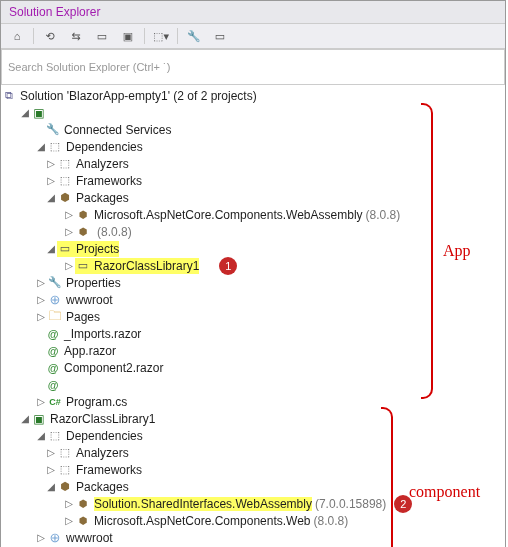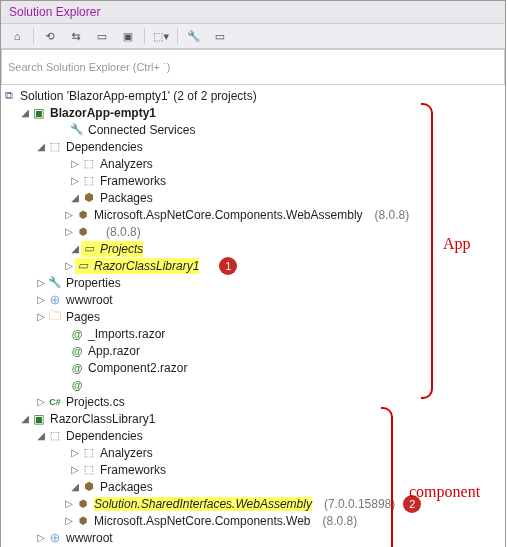--- a/index.html
+++ b/index.html
@@ -21,26 +21,26 @@
   .dep-icon::before { content: "⬚"; color: #555; }
   .pkg-icon::before { content: "⬢"; color: #8a6d3b; font-size: 10px; }
   .pkgs-icon::before { content: "⬢"; color: #8a6d3b; font-size: 11px; }
   .ref-icon::before { content: "▭"; color: #555; }
   .globe-icon::before { content: "⊕"; color: #7aa7d6; font-size: 13px; }
   .razor-icon { position: relative; }
   .razor-icon::before { content: "@"; color: #3d8f3d; font-weight: bold; font-size: 11px; }
   .cs-icon::before { content: "C#"; color: #2f8f2f; font-weight: bold; font-size: 9px; }
   .proj-ref-icon::before { content: "▭"; color: #555; }
   .bold { font-weight: bold; }
-  .version { color: #777; margin-left: 12px; }
-  .hl { background: #ffff66; font-style: italic; }
+  .version { color: #777; margin-left: 3px; }
+  .hl { background: #ffff66; }
   .annot { position: absolute; font-family: Georgia, serif; color: #d40000; font-size: 16px; pointer-events: none; }
   .bracket { position: absolute; border-right: 2px solid #d40000; border-top: 2px solid #d40000; border-bottom: 2px solid #d40000; border-radius: 0 10px 10px 0; width: 12px; }
   .callout { width: 18px; height: 18px; border-radius: 50%; background: #c62828; color: #fff; display: inline-flex; align-items: center; justify-content: center; font-size: 11px; font-family: Arial; }
-  .ind-0{}.ind-1{padding-left:18px}.ind-2{padding-left:34px}.ind-3{padding-left:68px}.ind-4{padding-left:62px}
+  .ind-0{}.ind-1{padding-left:18px}.ind-2{padding-left:34px}.ind-3{padding-left:44px}.ind-4{padding-left:62px}
 </style>
 </head>
 <body>
 
 <div class="window">
   <div class="title-bar"><span>Solution Explorer</span></div>
 
   <div class="toolbar">
     <span class="tb-btn">⌂</span>
     <span class="tb-sep"></span>
@@ -60,21 +60,20 @@
   <div class="tree">
 
     <div class="row ind-0">
         <span class="icon sln-icon"></span>
         <span>Solution 'BlazorApp-empty1' (2 of 2 projects)</span>
       </div>
 
     <div class="row ind-1">
         <span class="exp">◢</span>
         <span class="icon proj-icon"></span>
-        <span class="bold">BlazorApp-empty1</span>
       </div>
     <div class="row ind-3">
         <span class="icon wrench-icon"></span>
         <span>Connected Services</span>
       </div>
     <div class="row ind-2">
         <span class="exp">◢</span>
         <span class="icon dep-icon"></span>
         <span>Dependencies</span>
       </div>
@@ -145,21 +144,21 @@
     <div class="row ind-3">
         <span class="icon razor-icon"></span>
         <span>Component2.razor</span>
       </div>
     <div class="row ind-3">
         <span class="icon razor-icon"></span>
       </div>
     <div class="row ind-2">
         <span class="exp">▷</span>
         <span class="icon cs-icon"></span>
-        <span>Projects.cs</span>
+        <span>Program.cs</span>
       </div>
 
     <div class="row ind-1">
         <span class="exp">◢</span>
         <span class="icon proj-icon"></span>
         <span>RazorClassLibrary1</span>
       </div>
     <div class="row ind-2">
         <span class="exp">◢</span>
         <span class="icon dep-icon"></span>
@@ -197,17 +196,17 @@
         <span class="exp">▷</span>
         <span class="icon globe-icon"></span>
         <span>wwwroot</span>
       </div>
     <div class="row ind-3">
         <span class="icon razor-icon"></span>
         <span>_Imports.razor</span>
       </div>
 
     <div class="bracket" style="top:18px;height:296px;left:420px"></div>
-    <div class="annot" style="top:150px;left:442px">App</div>
+    <div class="annot" style="top:157px;left:442px">App</div>
     <div class="bracket" style="top:322px;height:170px;left:380px"></div>
     <div class="annot" style="top:398px;left:408px">component</div>
   </div>
 </div>
 
 </body></html>

